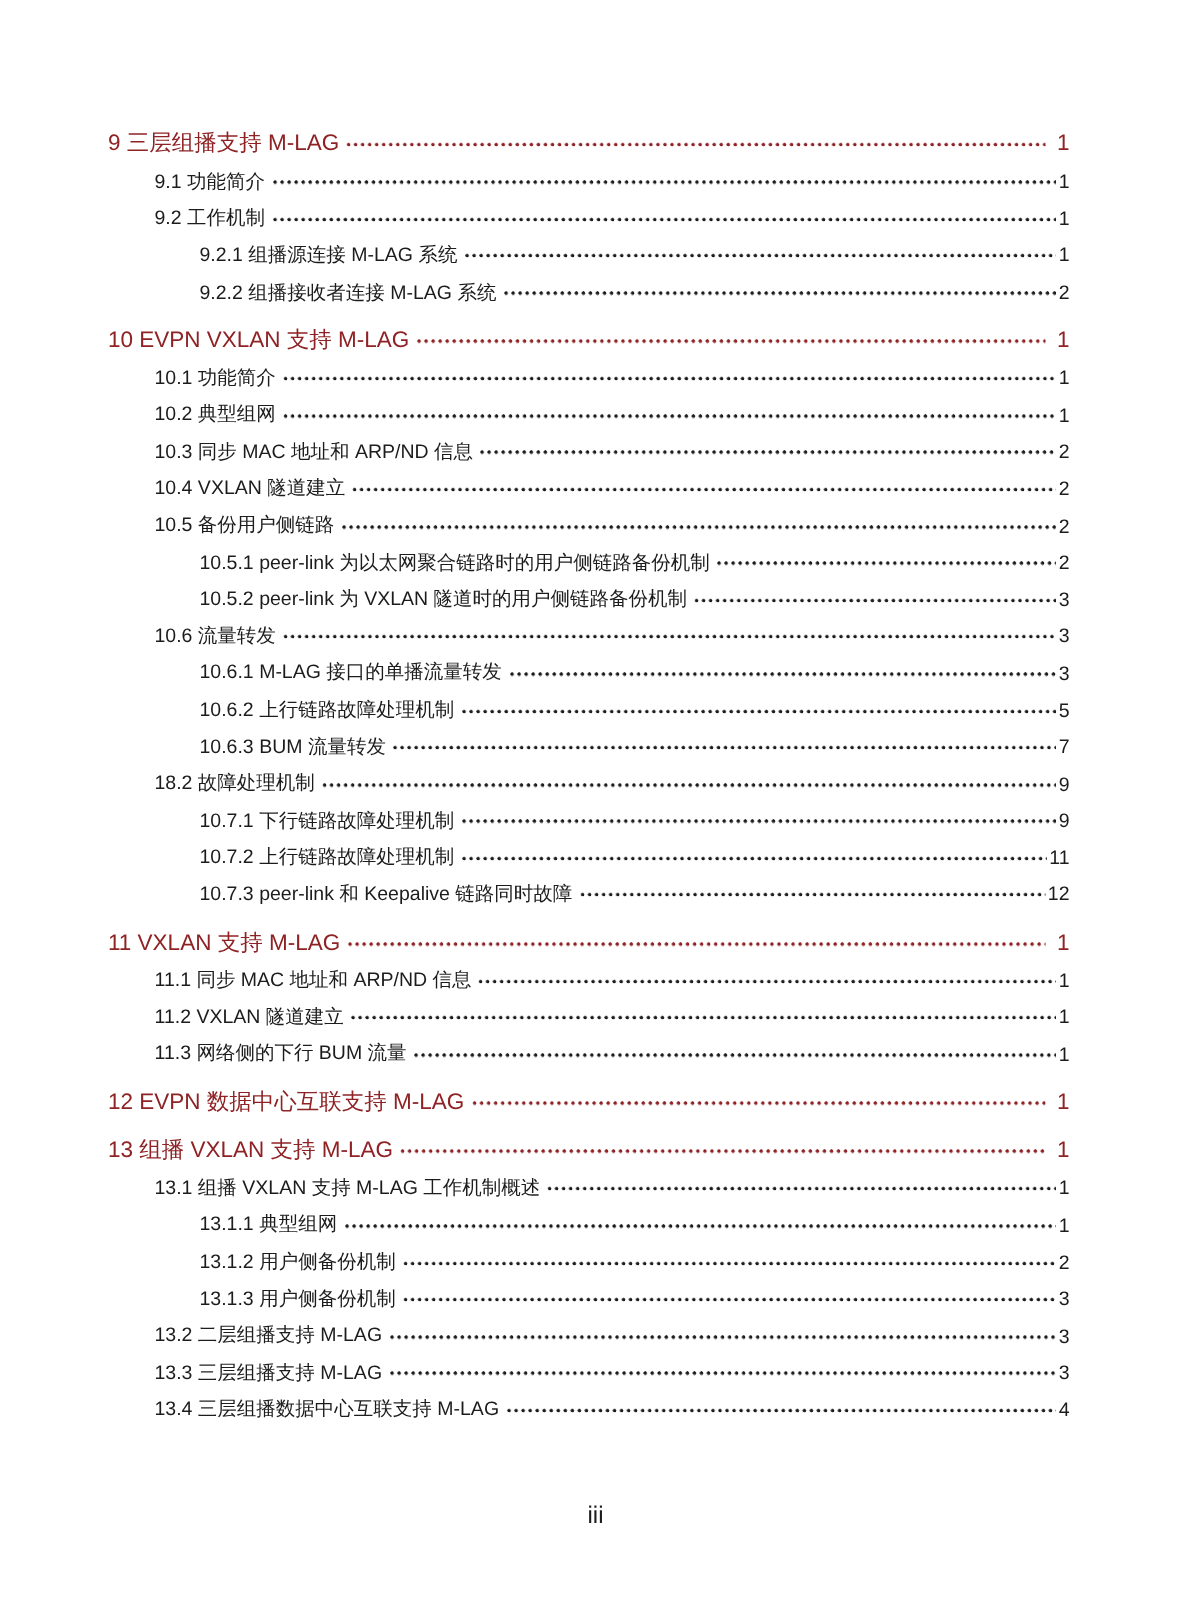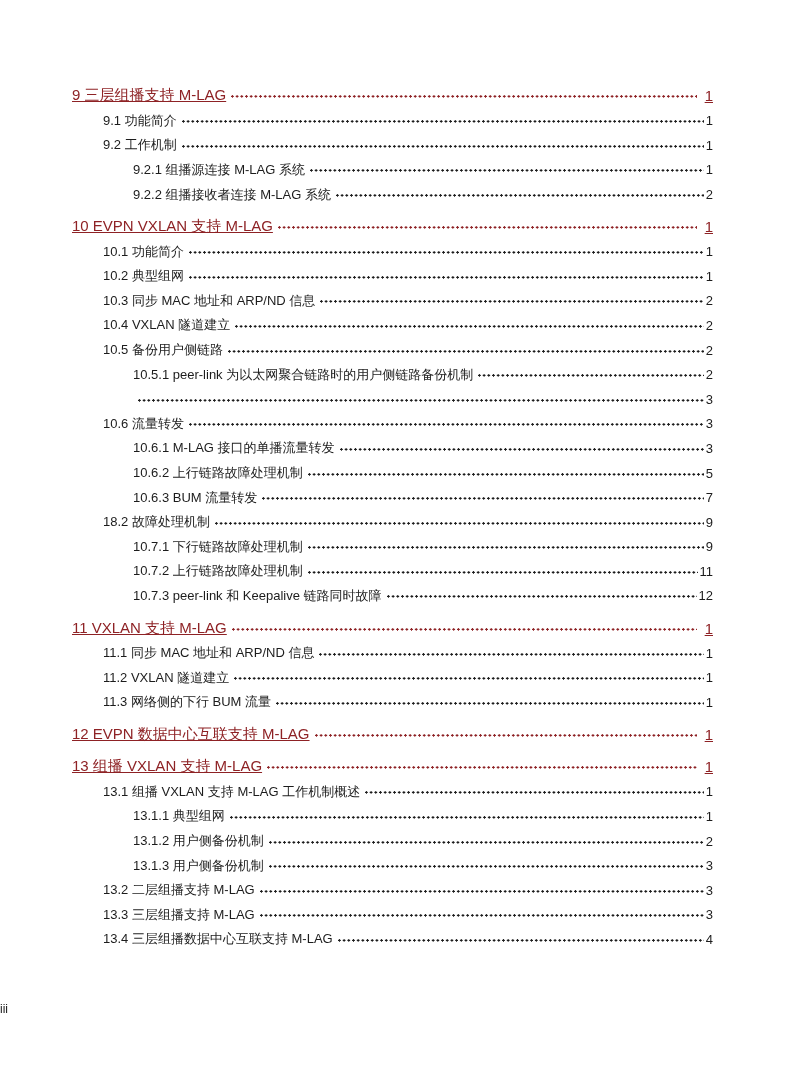--- a/index.html
+++ b/index.html
@@ -46,32 +46,32 @@
     background-size: 4.7px 3px;
     background-repeat: repeat-x;
     color: inherit;
     min-width: 12px;
   }
   .lvl1 {
     color: var(--chapter-color);
     font-size: 15px;
     height: 25.5px;
     margin-top: 7px;
-    text-decoration: underline;
   }
   .lvl1:first-child { margin-top: 0; }
   .lvl1 .leader { margin-right: 8px; }
   .lvl2 { padding-left: 31px; }
   .lvl3 { padding-left: 61px; }
   .footer {
     position: absolute;
     left: 0;
     right: 0;
     top: 1002px;
-    font-size: 12px;
+    text-align: center;
+    font-size: 16px;
     color: #1c1c1c;
   }
 </style>
 </head>
 <body>
 
 <div class="page">
   <div class="toc">
 
     <div class="row lvl1">
@@ -129,20 +129,21 @@
         <span class="lbl">10.5 备份用户侧链路</span>
         <span class="leader"></span>
         <span class="pg">2</span>
       </div>
     <div class="row lvl3">
         <span class="lbl">10.5.1 peer-link 为以太网聚合链路时的用户侧链路备份机制</span>
         <span class="leader"></span>
         <span class="pg">2</span>
       </div>
     <div class="row lvl3">
+        <span class="lbl">10.5.2 peer-link 为 VXLAN 隧道时的用户侧链路备份机制</span>
         <span class="leader"></span>
         <span class="pg">3</span>
       </div>
     <div class="row lvl2">
         <span class="lbl">10.6 流量转发</span>
         <span class="leader"></span>
         <span class="pg">3</span>
       </div>
     <div class="row lvl3">
         <span class="lbl">10.6.1 M-LAG 接口的单播流量转发</span>

